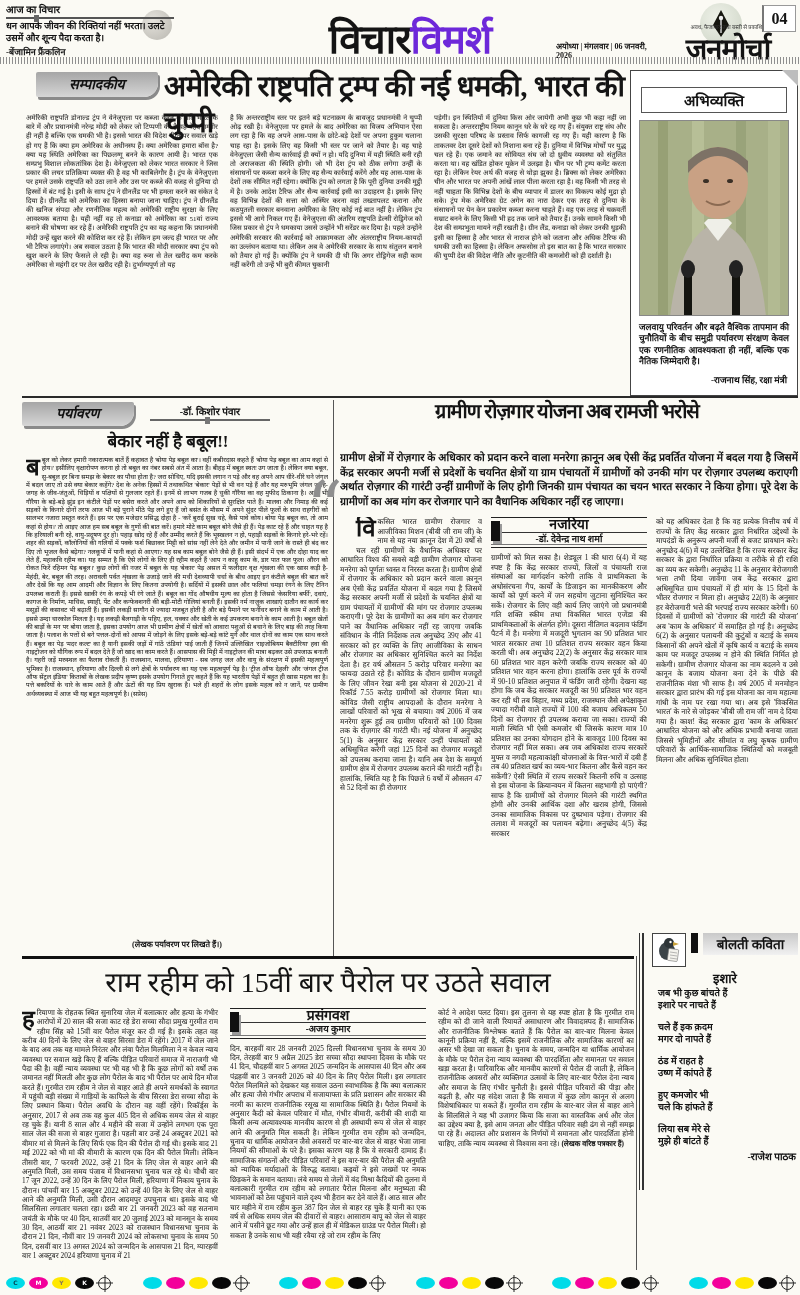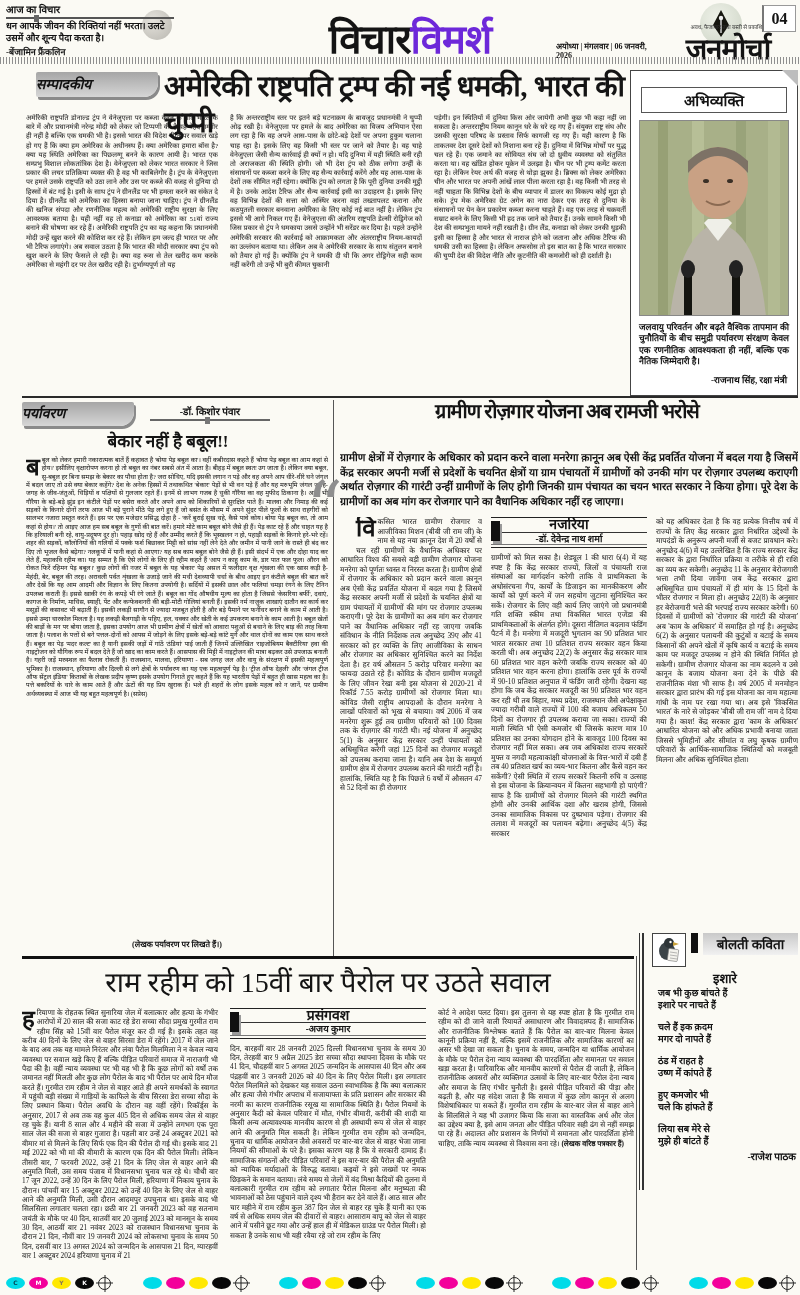--- a/index.html
+++ b/index.html
@@ -28,21 +28,21 @@
   #brand-name{left:658px;top:28px;width:140px;font-size:29px;font-weight:bold;text-align:center;
     font-family:"Liberation Sans","DejaVu Sans",sans-serif;letter-spacing:-1px}
   #pageno{left:762px;top:5px;width:34px;height:27px;border:1px solid #999;border-left:2px solid #777;
     font-size:16px;font-weight:bold;text-align:center;line-height:25px;background:#fff}
   #mast-dashes{left:0;top:57px;width:800px;height:7px;
     background:repeating-linear-gradient(90deg,#8f8f8f 0 1px,transparent 1px 3px)}
 
   
   #editorial{left:22px;top:68px;width:606px;height:326px}
   .tab{background:linear-gradient(180deg,#a6a6a6,#d6d6d6);color:#111;font-weight:bold;font-style:italic;
-    font-size:14px;border-radius:2px 2px 14px 2px;box-shadow:2px 3px 0 #8a8a8a;
+    font-size:14px;text-align:center;border-radius:2px 2px 14px 2px;box-shadow:2px 3px 0 #8a8a8a;
     font-family:"Liberation Sans","DejaVu Sans",sans-serif}
   #ed-tab{position:absolute;left:14px;top:4px;width:122px;height:25px;line-height:24px}
   #ed-headline{position:absolute;left:142px;top:0;width:464px;font-size:29px;font-weight:bold;
     line-height:1.25;letter-spacing:-.5px}
   #ed-cols{position:absolute;left:4px;top:46px;width:600px;height:276px;display:flex;gap:12px;overflow:hidden}
   #ed-cols .col{flex:1;font-size:7px;line-height:9.2px;overflow:hidden}
 
   
   #abhivyakti{left:630px;top:70px;width:168px;height:326px;border:1px solid #444;background:#fff}
   #abhi-title{margin:16px 10px 0 10px;border:1px solid #555;font-size:15px;font-weight:bold;text-align:center;padding:2px 0}

